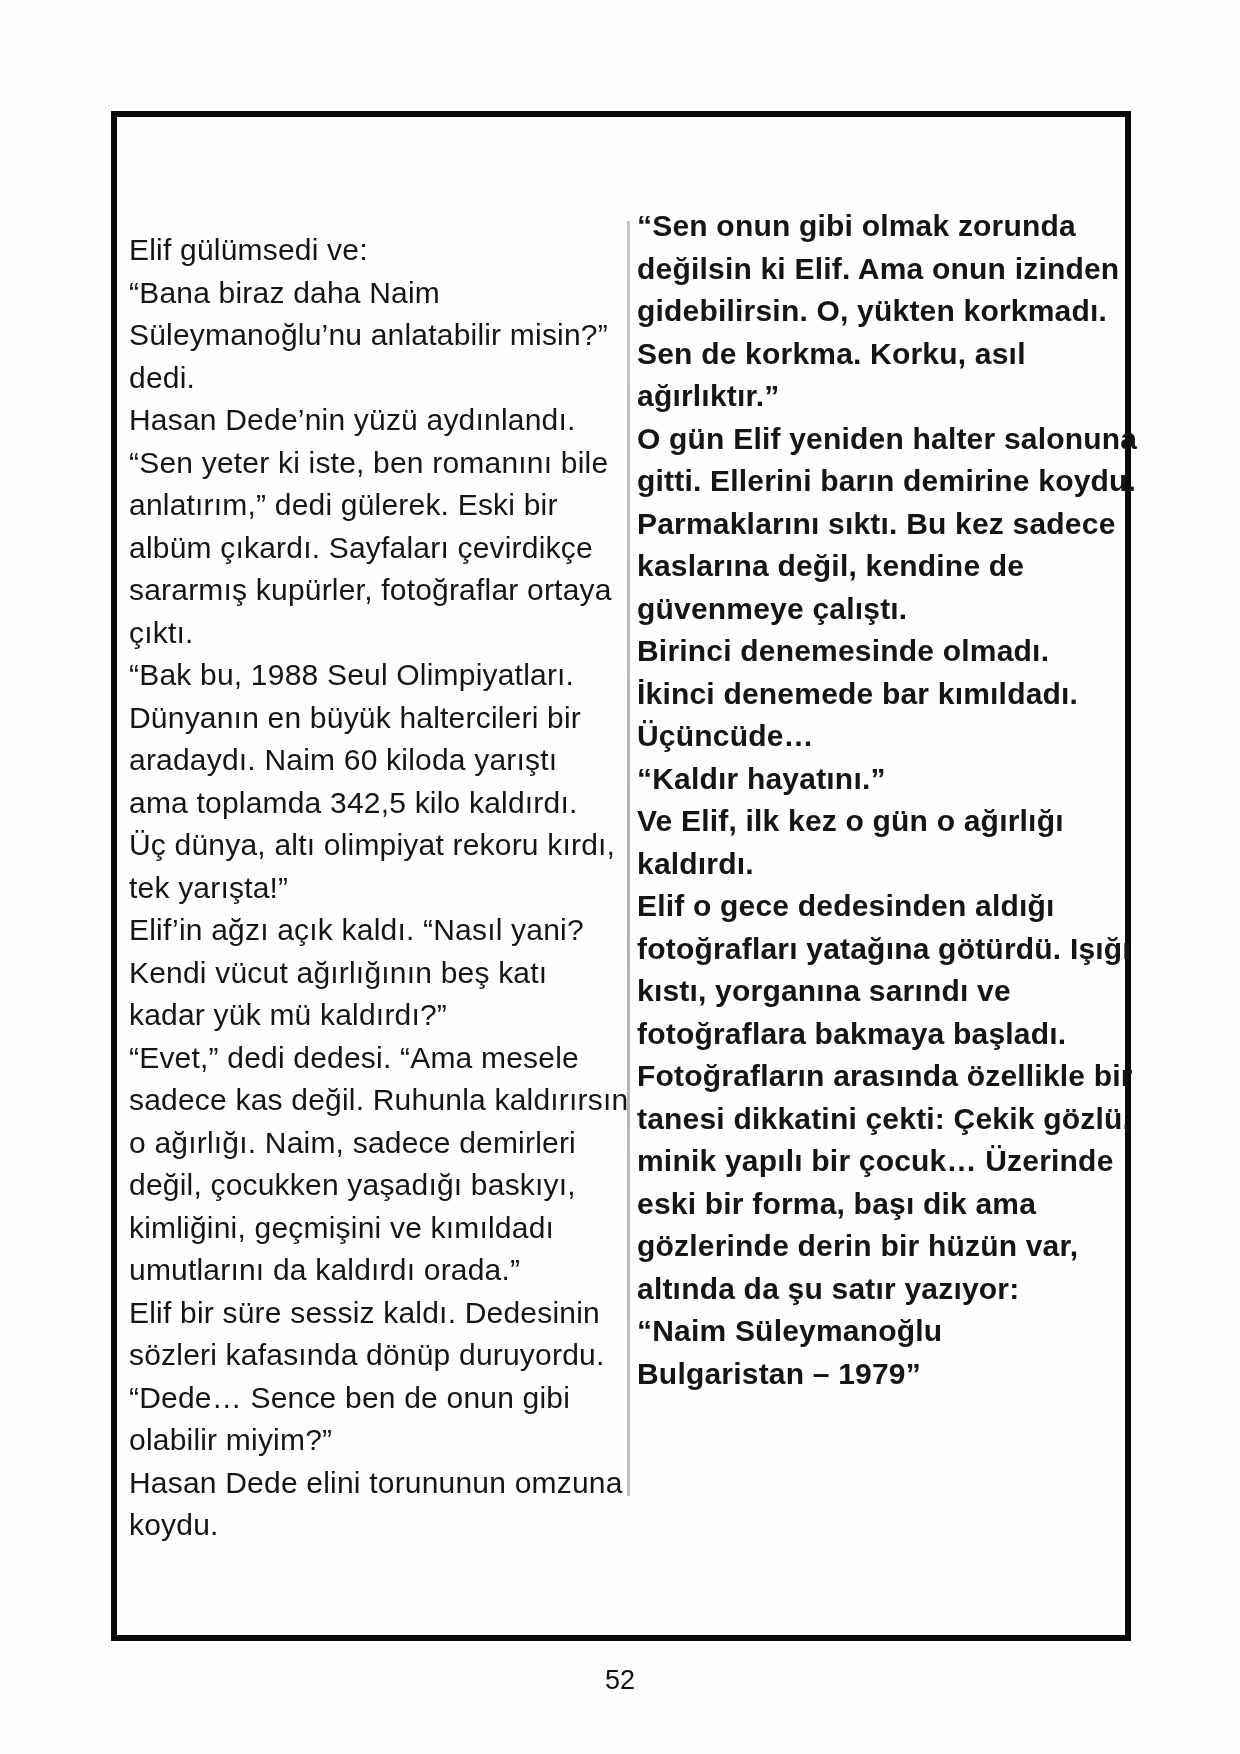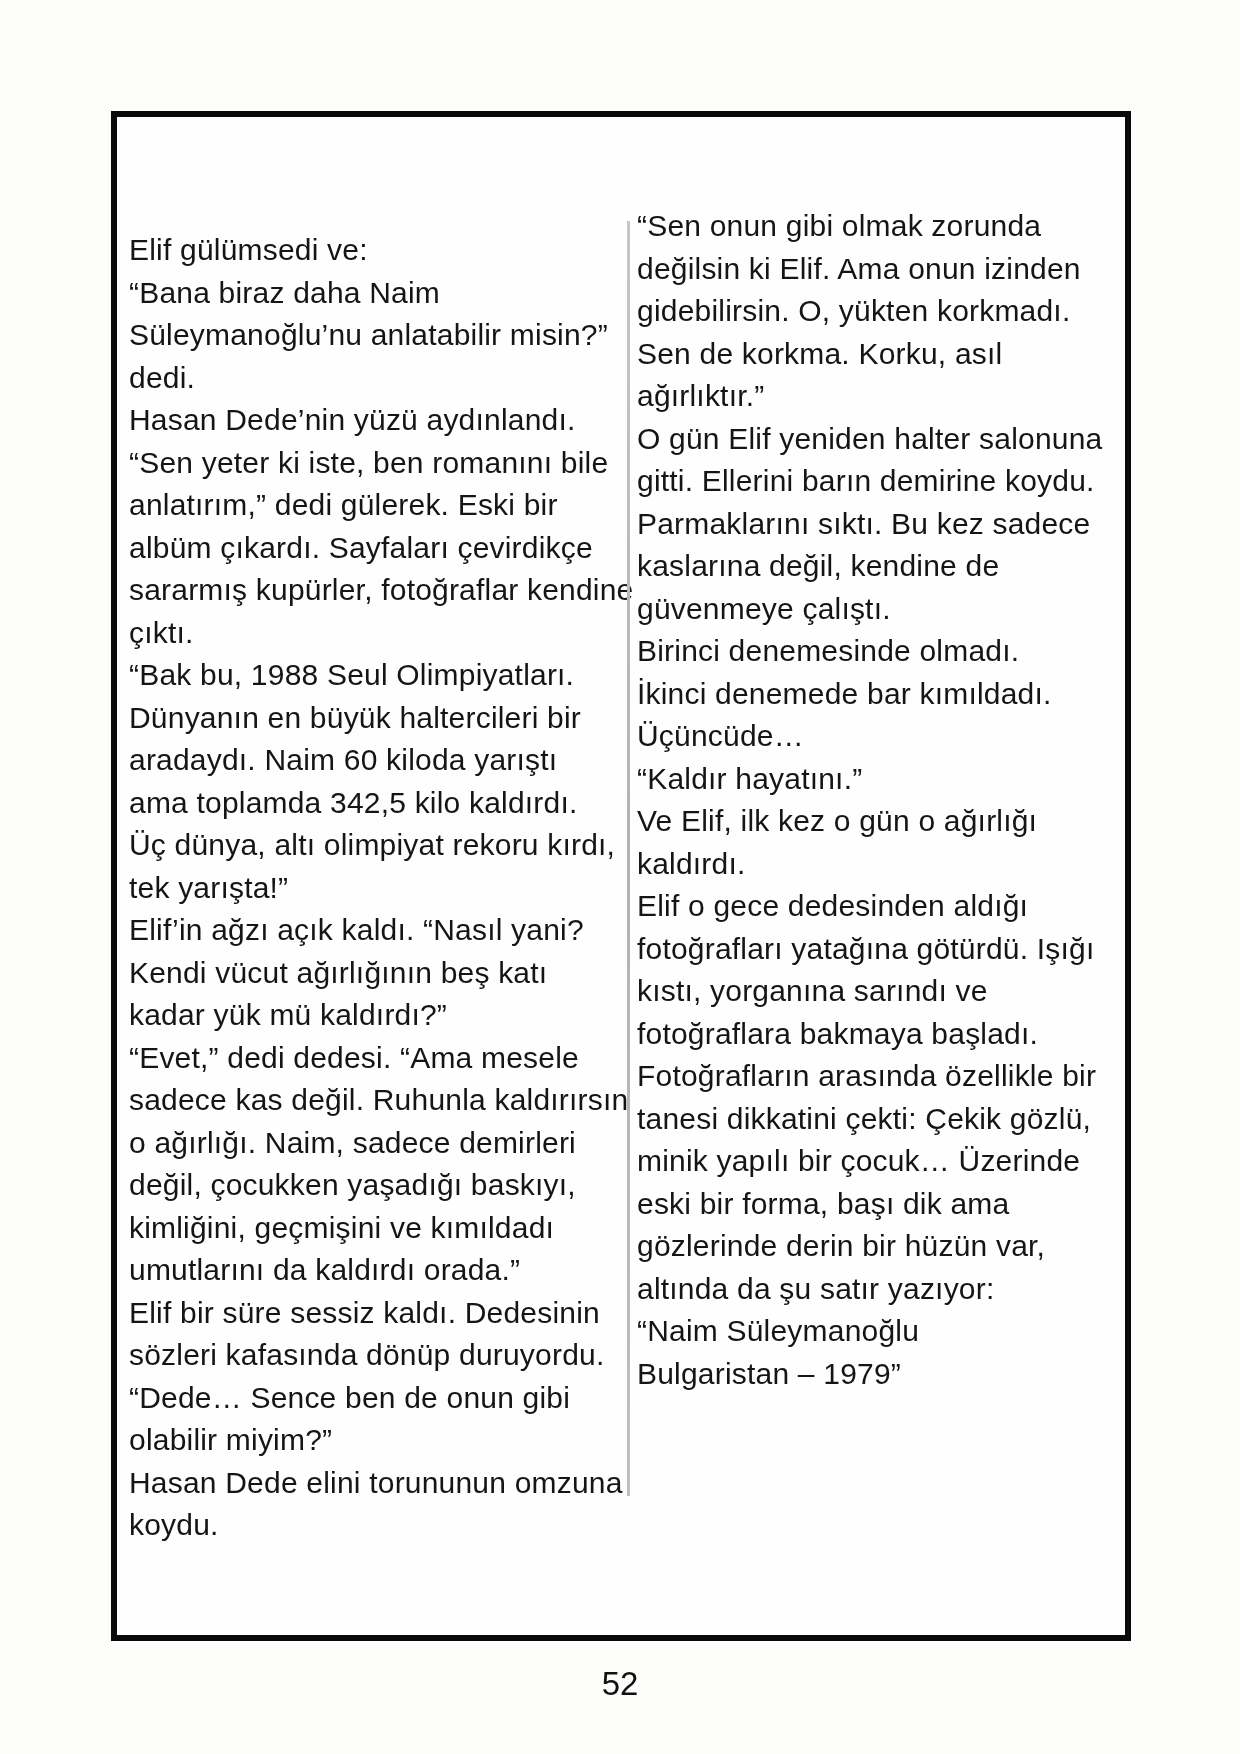--- a/index.html
+++ b/index.html
@@ -21,51 +21,51 @@
     }
     .column {
       position: absolute;
       top: 88px;
       font-size: 30px;
       line-height: 42.5px;
       letter-spacing: 0.2px;
       white-space: nowrap;
     }
     .column.left { left: 12px; width: 490px; margin-top: 24px; }
-    .column.right { left: 520px; width: 480px; }
+    .column.right { left: 520px; width: 480px; font-weight: bold; }
     .line { display: block; height: 42.5px; }
     .divider {
       position: absolute;
       left: 510px; top: 104px;
       width: 3px; height: 1275px;
       background: linear-gradient(to bottom, #c9c6c2, #b5b1ad 50%, #c2bfbb);
     }
     .page-number {
       position: absolute;
       left: 0; width: 1240px;
       top: 1665px;
       text-align: center;
-      font-size: 33px;
+      font-size: 27px;
       color: #111;
     }
   </style>
 </head>
 <body>
 
 <div class="frame">
   <div class="column left" id="left-col">
       <span class="line">Elif gülümsedi ve:</span>
       <span class="line">“Bana biraz daha Naim</span>
       <span class="line">Süleymanoğlu’nu anlatabilir misin?”</span>
       <span class="line">dedi.</span>
       <span class="line">Hasan Dede’nin yüzü aydınlandı.</span>
       <span class="line">“Sen yeter ki iste, ben romanını bile</span>
       <span class="line">anlatırım,” dedi gülerek. Eski bir</span>
       <span class="line">albüm çıkardı. Sayfaları çevirdikçe</span>
-      <span class="line">sararmış kupürler, fotoğraflar kendine</span>
+      <span class="line">sararmış kupürler, fotoğraflar ortaya</span>
       <span class="line">çıktı.</span>
       <span class="line">“Bak bu, 1988 Seul Olimpiyatları.</span>
       <span class="line">Dünyanın en büyük haltercileri bir</span>
       <span class="line">aradaydı. Naim 60 kiloda yarıştı</span>
       <span class="line">ama toplamda 342,5 kilo kaldırdı.</span>
       <span class="line">Üç dünya, altı olimpiyat rekoru kırdı,</span>
       <span class="line">tek yarışta!”</span>
       <span class="line">Elif’in ağzı açık kaldı. “Nasıl yani?</span>
       <span class="line">Kendi vücut ağırlığının beş katı</span>
       <span class="line">kadar yük mü kaldırdı?”</span>

